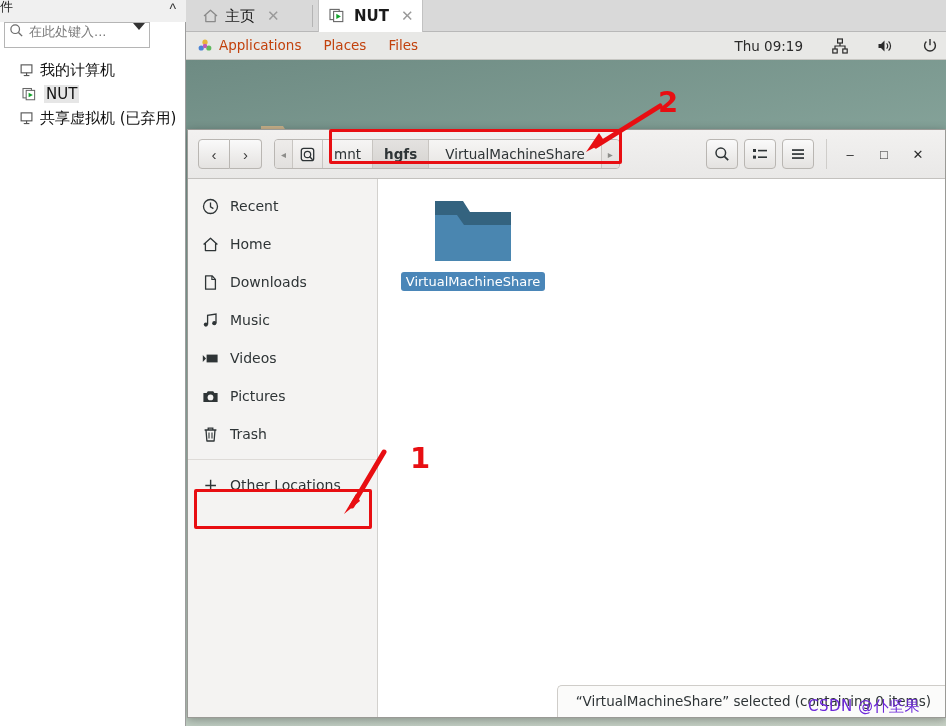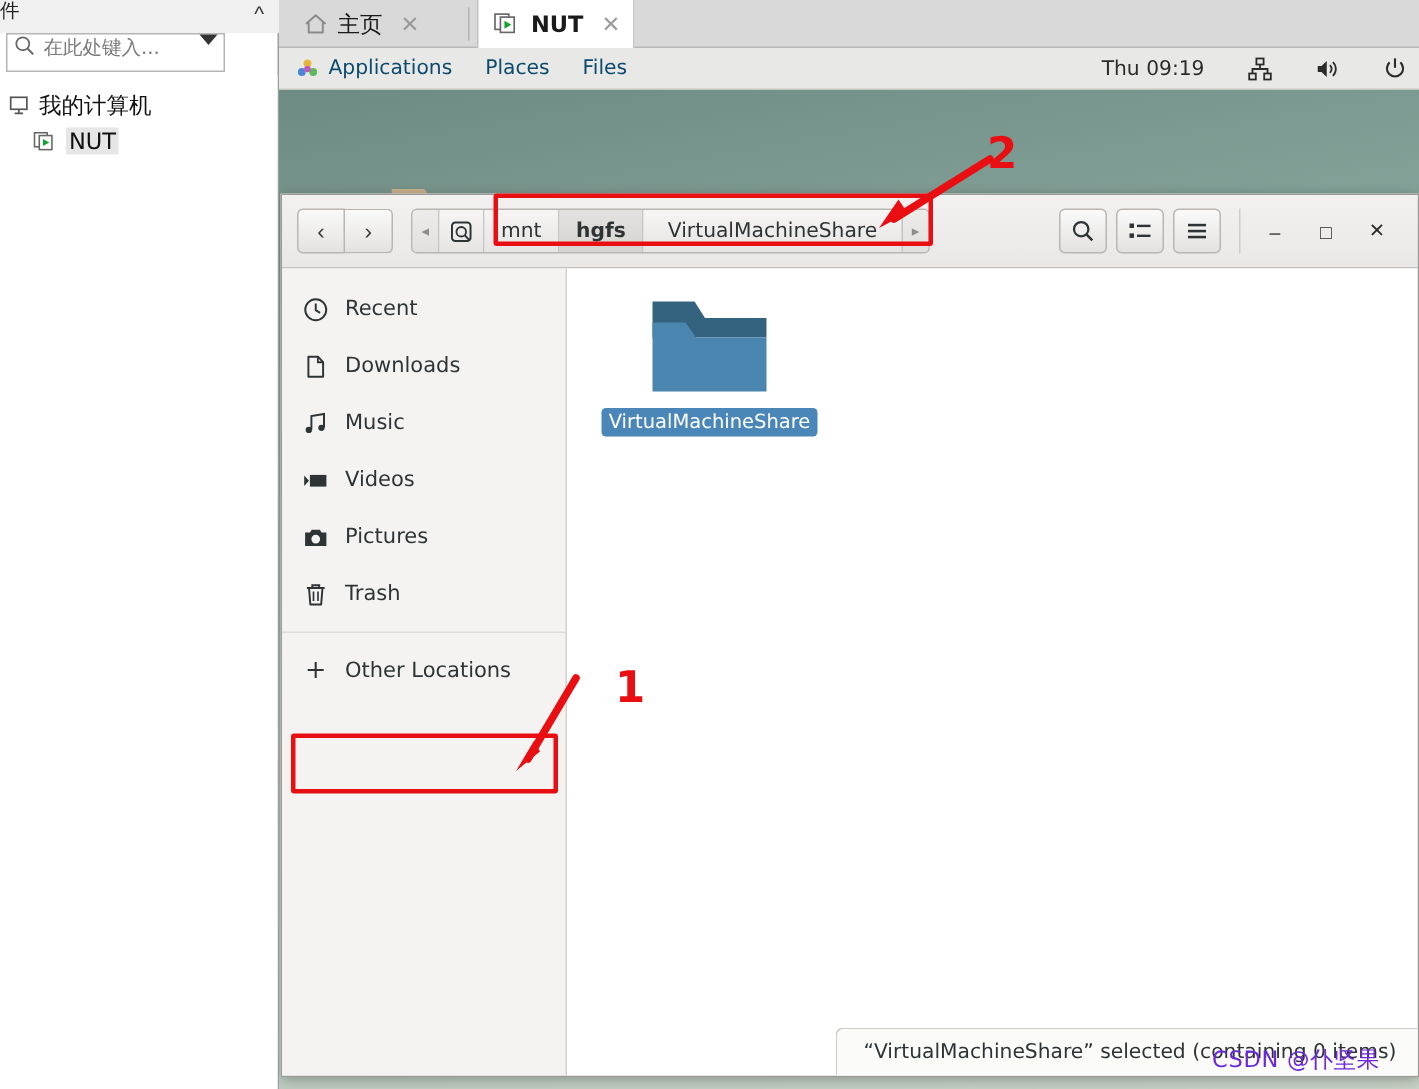--- a/index.html
+++ b/index.html
@@ -46,21 +46,21 @@
     width: 0; height: 0; flex: 0 0 auto;
     border-left: 6px solid transparent; border-right: 6px solid transparent;
     border-top: 7px solid #333;
   }
   .vm-tree {
     position: absolute; left: 0; top: 50px; width: 185px; bottom: 0;
     background: #ffffff; padding-top: 8px;
   }
   .vm-node {
     display: flex; align-items: center; gap: 5px; height: 24px;
-    padding-left: 6px; font-size: 15px; color: #111;
+    padding-left: 20px; font-size: 15px; color: #111;
     font-family: "DejaVu Sans", sans-serif; white-space: nowrap;
   }
   .vm-node.indent { padding-left: 22px; }
   .vm-node .lbl.sel { background: #e6e6e6; padding: 0 2px; }
   .ico-monitor { width: 15px; height: 15px; flex: 0 0 auto; }
   .ico-vm { width: 17px; height: 15px; flex: 0 0 auto; }
 
   
   .tabstrip {
     position: absolute; left: 186px; top: 0; width: 760px; height: 32px;
@@ -90,21 +90,21 @@
     overflow: hidden;
   }
   .gnome-panel {
     position: absolute; left: 0; top: 0; width: 760px; height: 28px;
     background: #e8e8e6; border-bottom: 1px solid #c6c6c2;
     display: flex; align-items: center;
     font-family: "DejaVu Sans", sans-serif;
   }
   .panel-left { display: flex; align-items: center; gap: 0px; padding-left: 6px; }
   .panel-item {
-    font-size: 13.5px; color: #0c4a6e; padding: 0 11px; line-height: 27px;
+    font-size: 13.5px; color: #c2410c; padding: 0 11px; line-height: 27px;
   }
   .panel-item.withicon { display: flex; align-items: center; gap: 7px; padding-left: 6px; }
   .apps-icon { width: 14px; height: 14px; flex: 0 0 auto; }
   .panel-right {
     position: absolute; right: 8px; top: 0; height: 28px;
     display: flex; align-items: center; gap: 29px;
   }
   .panel-clock { font-size: 13.5px; color: #2b2b2b; }
   .p-ico { width: 16px; height: 16px; }
 
@@ -262,20 +262,28 @@
         </svg>
         <span class="lbl">我的计算机</span>
       </div>
       <div class="vm-node indent">
         <svg class="ico-vm" viewBox="0 0 18 16">
           <rect x="1" y="1.6" width="9" height="10" fill="#fff" stroke="#666" stroke-width="1.1"></rect>
           <rect x="4.4" y="3.6" width="9" height="10" fill="#fff" stroke="#666" stroke-width="1.1"></rect>
           <polygon points="7,6 7,11 11.5,8.5" fill="#12a32a"></polygon>
         </svg>
         <span class="lbl sel">NUT</span>
+      </div>
+      <div class="vm-node">
+        <svg class="ico-monitor" viewBox="0 0 16 16">
+          <rect x="1.2" y="2" width="11.5" height="8.5" fill="none" stroke="#555" stroke-width="1.2"></rect>
+          <line x1="4" y1="13.4" x2="10" y2="13.4" stroke="#555" stroke-width="1.2"></line>
+          <line x1="7" y1="10.5" x2="7" y2="13.4" stroke="#555" stroke-width="1.2"></line>
+        </svg>
+        <span class="lbl">共享虚拟机 (已弃用)</span>
       </div>
     </div>
   </div>
 
   <div class="tabstrip">
     <div class="tab-sep"></div>
     <div class="vtab inactive">
       <svg width="17" height="16" viewBox="0 0 17 16">
         <path d="M2 8 L8.5 2.2 L15 8 M3.8 7.2 V13.6 H13.2 V7.2" fill="none" stroke="#8a8a8a" stroke-width="1.3" stroke-linejoin="round"></path>
       </svg>
@@ -401,20 +409,28 @@
           <div class="place">
             <span class="pi">
               <svg width="17" height="17" viewBox="0 0 17 17">
                 <circle cx="8.5" cy="8.5" r="7" fill="none" stroke="#2e3436" stroke-width="1.3"></circle>
                 <path d="M8.5 4.4 V8.8 L11.4 10.6" fill="none" stroke="#2e3436" stroke-width="1.3"></path>
               </svg>
             </span>
             <span>Recent</span>
           </div>
 
+          <div class="place">
+            <span class="pi">
+              <svg width="17" height="17" viewBox="0 0 17 17">
+                <path d="M1.6 8.4 L8.5 2.2 L15.4 8.4 M3.4 7.6 V14.6 H13.6 V7.6" fill="none" stroke="#2e3436" stroke-width="1.3" stroke-linejoin="round"></path>
+              </svg>
+            </span>
+            <span>Home</span>
+          </div>
 
           <div class="place">
             <span class="pi">
               <svg width="17" height="17" viewBox="0 0 17 17">
                 <path d="M3.6 1.8 H10 L13.4 5.4 V15.2 H3.6 Z" fill="none" stroke="#2e3436" stroke-width="1.3" stroke-linejoin="round"></path>
                 <path d="M9.9 1.9 V5.5 H13.3" fill="none" stroke="#2e3436" stroke-width="1.2"></path>
               </svg>
             </span>
             <span>Downloads</span>
           </div>

